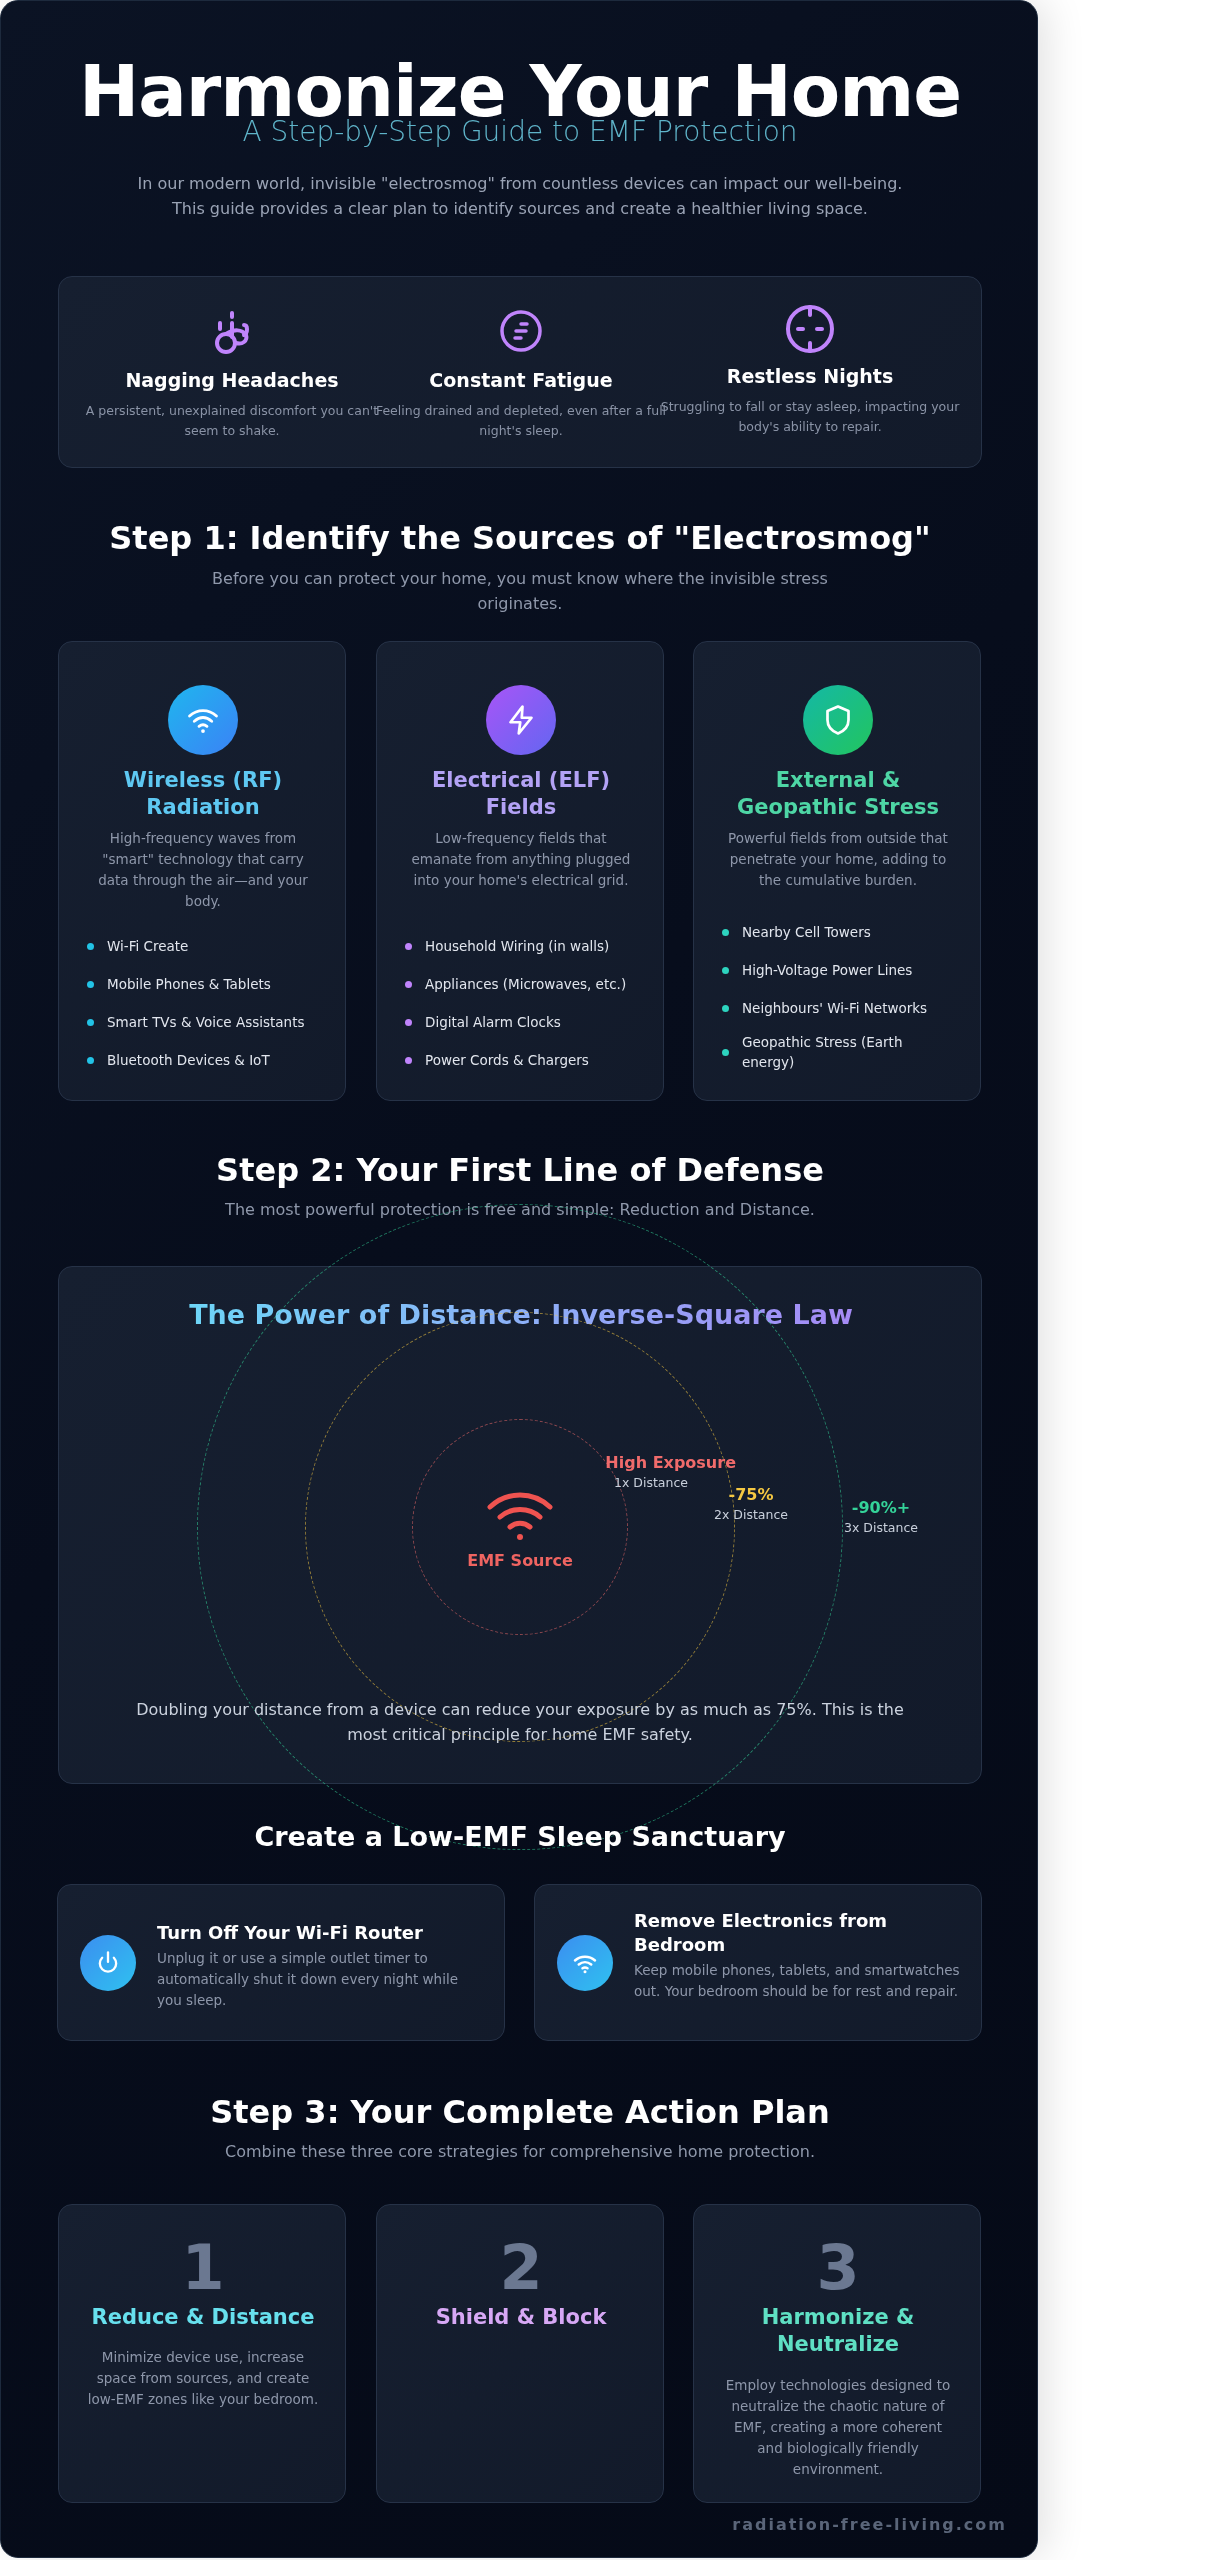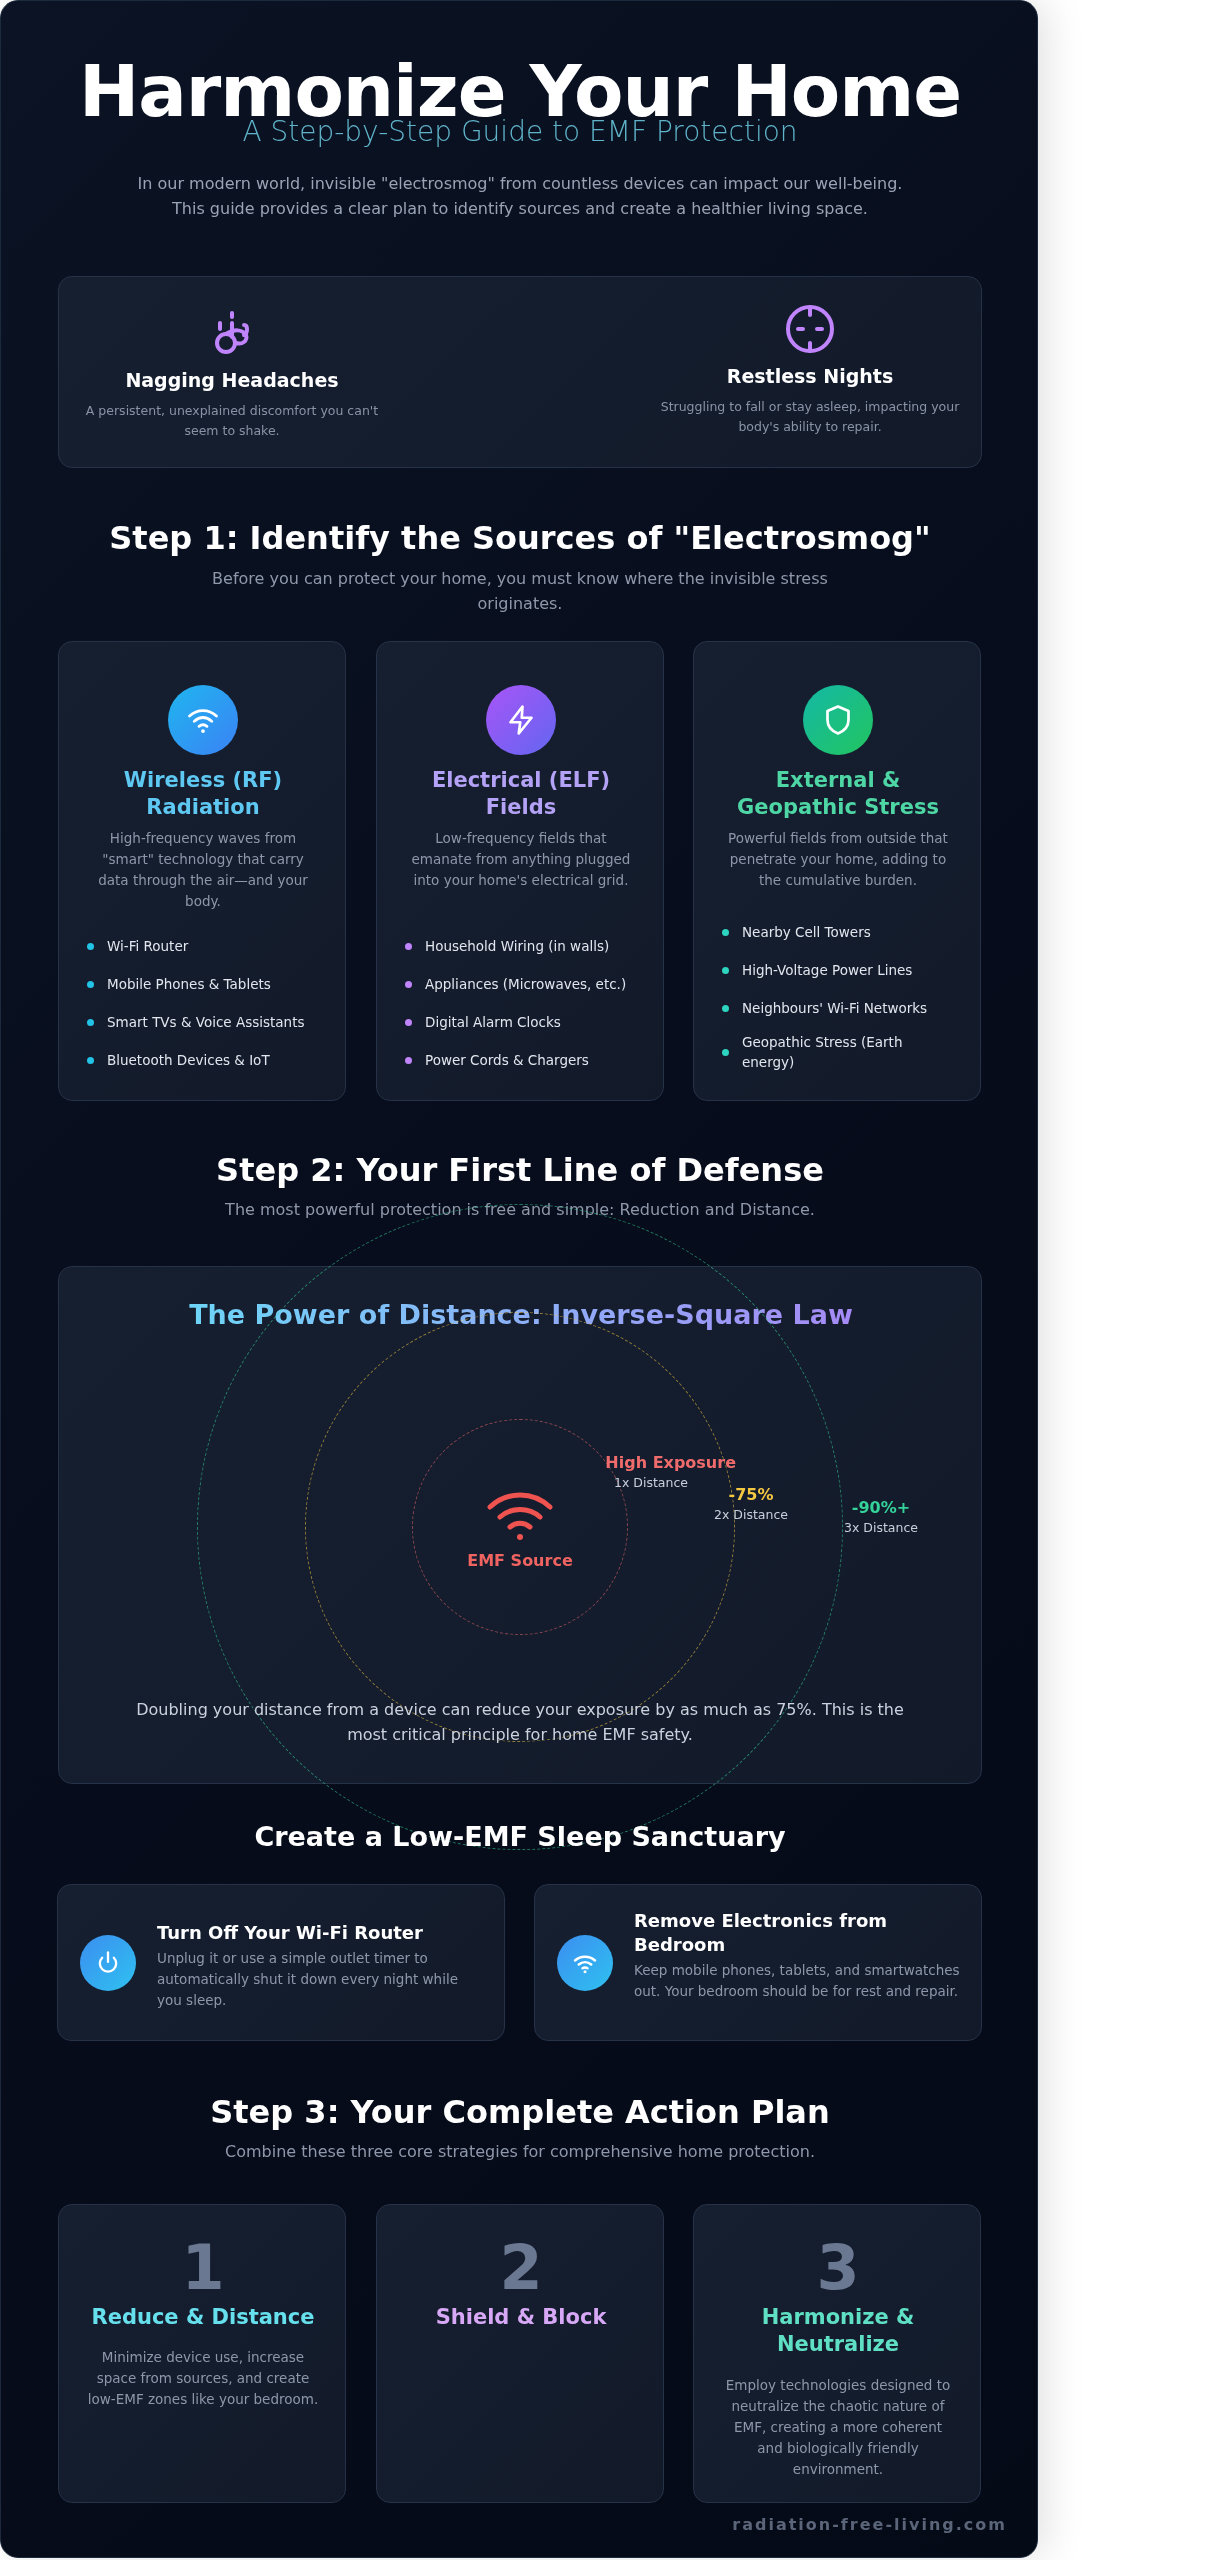--- a/index.html
+++ b/index.html
@@ -97,20 +97,32 @@
           <path d="M18 27 C26 22 34 22 38 28 C40 34 34 38 28 36"></path>
           <line x1="24" y1="6" x2="24" y2="10"></line>
           <line x1="24" y1="16" x2="24" y2="30"></line>
           <line x1="12" y1="16" x2="12" y2="22"></line>
           <path d="M36 18 C40 18 40 26 36 28"></path>
         </g>
       </svg>
       <div class="s-title">Nagging Headaches</div>
       <div class="s-desc">A persistent, unexplained discomfort you can't seem to shake.</div>
     </div>
+    <div class="symptom" style="left:312px; top:30px;">
+      <svg width="48" height="48" viewBox="0 0 48 48">
+        <g fill="none" stroke="#c084fc" stroke-width="3.5" stroke-linecap="round">
+          <circle cx="24" cy="24" r="19"></circle>
+          <line x1="24" y1="17" x2="30" y2="17"></line>
+          <line x1="19" y1="24" x2="29" y2="24"></line>
+          <line x1="18" y1="31" x2="24" y2="31"></line>
+        </g>
+      </svg>
+      <div class="s-title">Constant Fatigue</div>
+      <div class="s-desc">Feeling drained and depleted, even after a full night's sleep.</div>
+    </div>
     <div class="symptom" style="left:601px; top:26px;">
       <svg width="52" height="52" viewBox="0 0 52 52">
         <g fill="none" stroke="#c084fc" stroke-width="4" stroke-linecap="round">
           <circle cx="26" cy="26" r="22"></circle>
           <line x1="26" y1="4" x2="26" y2="12"></line>
           <line x1="26" y1="40" x2="26" y2="48"></line>
           <line x1="14" y1="26" x2="19" y2="26"></line>
           <line x1="33" y1="26" x2="38" y2="26"></line>
         </g>
       </svg>
@@ -135,21 +147,21 @@
         </g>
         <circle cx="12" cy="19" r="1.2" fill="#ffffff"></circle>
       </svg>
     </div>
     <div class="src-title" style="color:#5ec8f2;">
       <div>Wireless (RF)</div>
       <div>Radiation</div>
     </div>
     <div class="src-desc">High-frequency waves from "smart" technology that carry data through the air—and your body.</div>
     <ul class="src-list" style="top:294px;">
-      <li style="margin-bottom:18px;"><span class="dot" style="background:#22c3e6;"></span><span>Wi-Fi Router</span></li>
+      <li style="margin-bottom:18px;"><span class="dot" style="background:#22c3e6;"></span><span>Wi-Fi Create</span></li>
       <li style="margin-bottom:18px;"><span class="dot" style="background:#22c3e6;"></span><span>Mobile Phones &amp; Tablets</span></li>
       <li style="margin-bottom:18px;"><span class="dot" style="background:#22c3e6;"></span><span>Smart TVs &amp; Voice Assistants</span></li>
       <li><span class="dot" style="background:#22c3e6;"></span><span>Bluetooth Devices &amp; IoT</span></li>
     </ul>
   </div>
 
   <div class="panel src-card" style="left:375px;">
     <div class="src-icon" style="background:linear-gradient(135deg,#a855f7,#6366f1);">
       <svg width="36" height="36" viewBox="0 0 24 24">
         <path d="M13 3 L5 13.5 H11.5 L10.5 21 L19 10.5 H12.5 Z" fill="none" stroke="#ffffff" stroke-width="1.8" stroke-linejoin="round"></path>

